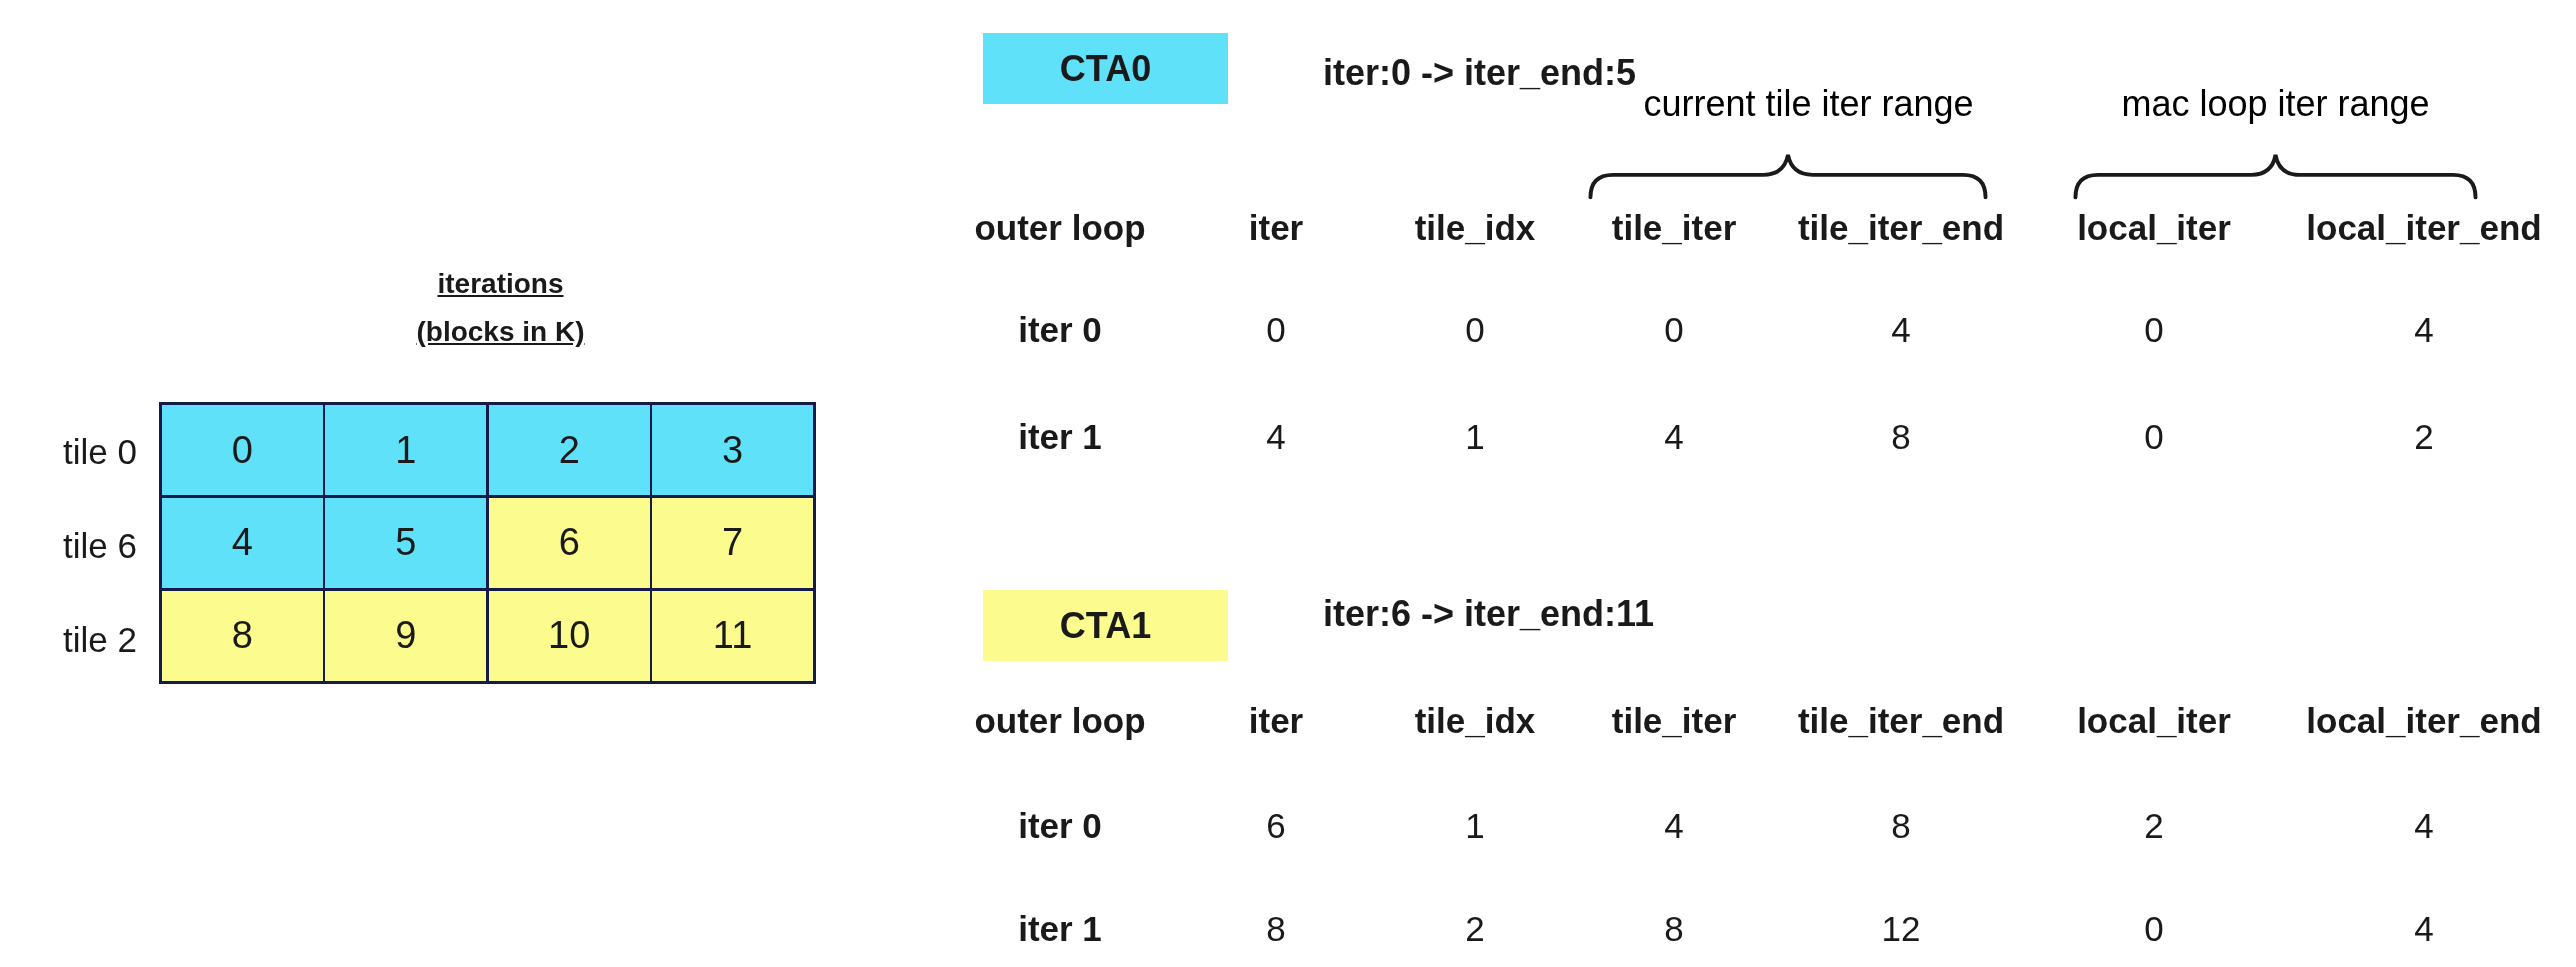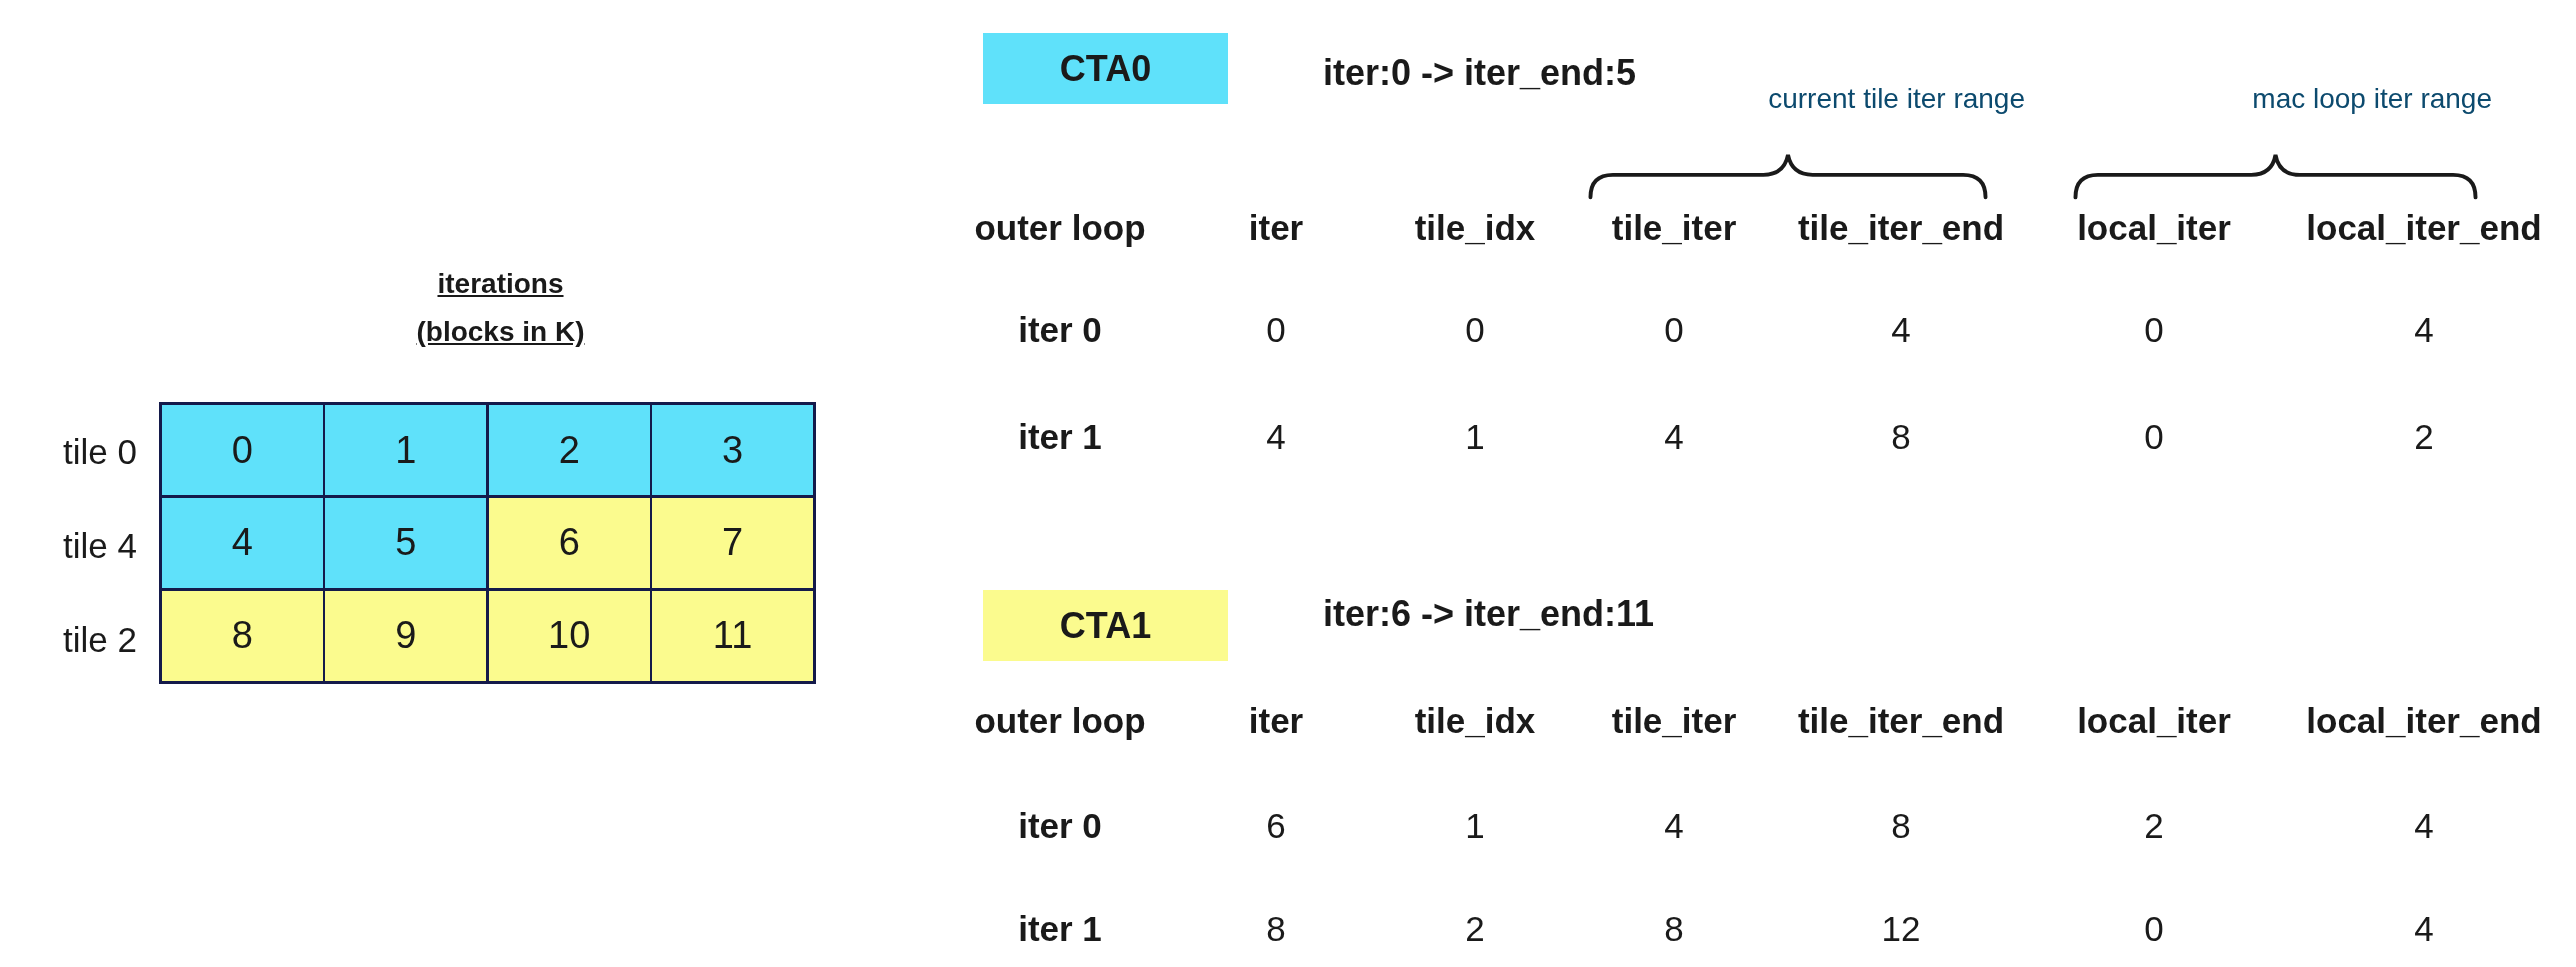--- a/index.html
+++ b/index.html
@@ -54,21 +54,21 @@
   .cta-range{
     position:absolute;left:1323px;height:71px;
     display:flex;align-items:center;
     font-weight:bold;font-size:36px;white-space:nowrap;
   }
   .cta-range.b0{top:37px;}
   .cta-range.b1{top:578px;}
   
   .brace-label{
     position:absolute;top:83px;width:433px;
-    text-align:right;font-size:28px;font-weight:400;color:#0c4a6e;
+    text-align:center;font-size:36px;font-weight:400;color:#000000;
     white-space:nowrap;
   }
   .brace-label.l0{left:1592px;}
   .brace-label.l1{left:2059px;}
   .brace{position:absolute;top:147px;}
   .brace.s0{left:1587px;}
   .brace.s1{left:2072px;}
   
   .iter-table{
     position:absolute;left:952px;width:1609px;
@@ -90,21 +90,21 @@
 <body>
 
 <div class="canvas">
 
   <div class="grid-title">
     <span>iterations</span>
     <span>(blocks in K)</span>
   </div>
 
   <div class="tile-label r0">tile 0</div>
-  <div class="tile-label r1">tile 4</div>
+  <div class="tile-label r1">tile 6</div>
   <div class="tile-label r2">tile 2</div>
 
   <div class="k-grid">
     <div class="k-cell" data-color="cyan">0</div>
     <div class="k-cell" data-color="cyan">1</div>
     <div class="k-cell" data-color="cyan">2</div>
     <div class="k-cell" data-color="cyan">3</div>
     <div class="k-cell" data-color="cyan">4</div>
     <div class="k-cell" data-color="cyan">5</div>
     <div class="k-cell" data-color="yellow">6</div>

